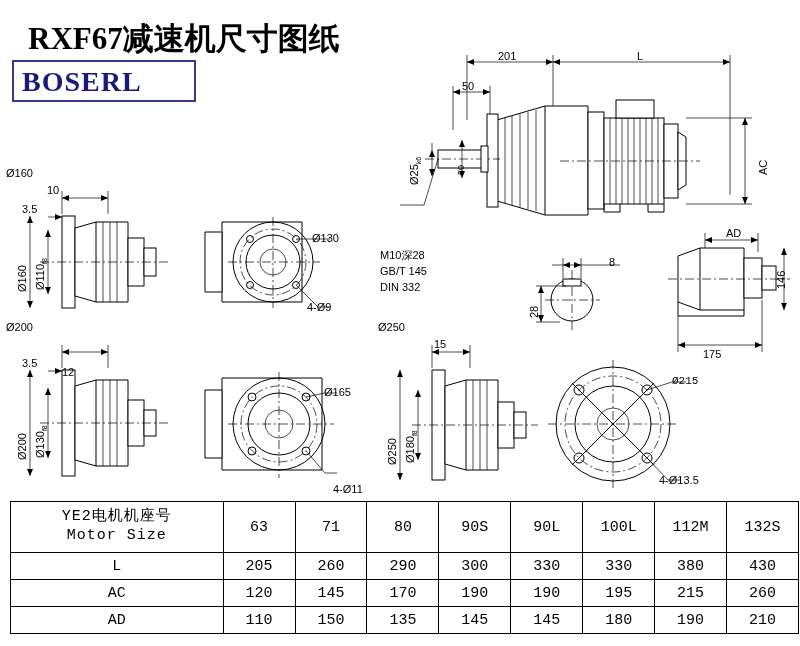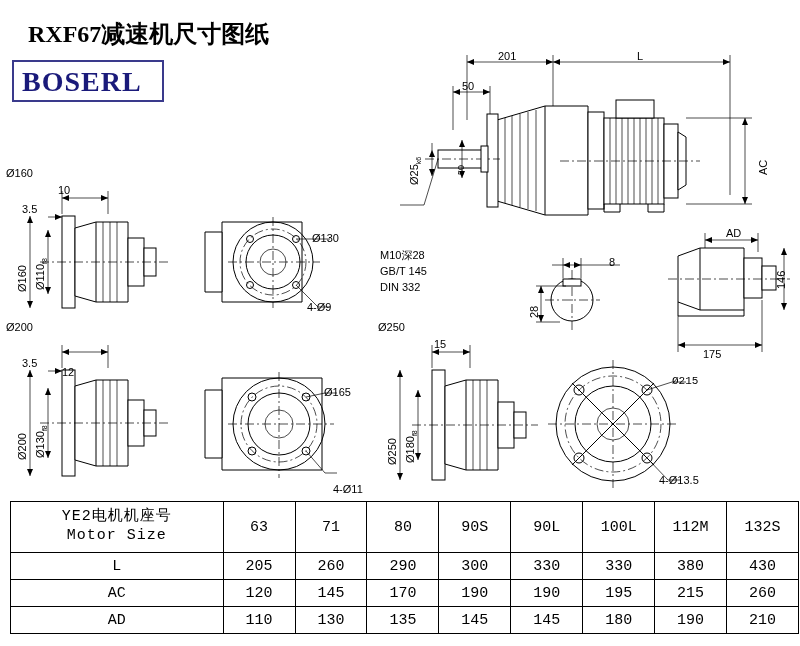--- a/index.html
+++ b/index.html
@@ -18,32 +18,32 @@
   .page {
     position: relative;
     width: 800px;
     height: 646px;
   }
   
   #page-title {
     position: absolute;
     left: 28px;
     top: 18px;
-    font-size: 24px;
+    font-size: 31px;
     font-weight: bold;
     font-family: "Liberation Serif", serif;
     letter-spacing: 0px;
     white-space: nowrap;
   }
   
   #logo-box {
     position: absolute;
     left: 12px;
     top: 60px;
-    width: 152px;
+    width: 184px;
     height: 42px;
     border: 2px solid #3a3a8c;
     box-sizing: border-box;
   }
   #logo-text {
     position: absolute;
     left: 8px;
     top: 4px;
     font-size: 28px;
     font-weight: bold;
@@ -398,21 +398,21 @@
   <div class="lbl" style="left:380px; top:281px;">DIN 332</div>
 
   <div class="lbl" style="left:609px; top:256px;">8</div>
   <div class="lbl vert" style="left:528px; top:318px;">28</div>
 
   <div class="lbl" style="left:726px; top:227px;">AD</div>
   <div class="lbl vert" style="left:775px; top:289px;">146</div>
   <div class="lbl" style="left:703px; top:348px;">175</div>
 
   <div class="lbl" style="left:6px; top:167px;">Ø160</div>
-  <div class="lbl" style="left:58px; top:184px;">10</div>
+  <div class="lbl" style="left:47px; top:184px;">10</div>
   <div class="lbl" style="left:22px; top:203px;">3.5</div>
   <div class="lbl vert" style="left:16px; top:292px;">Ø160</div>
   <div class="lbl vert" style="left:34px; top:290px;"><span>Ø110</span><span class="sub">f8</span></div>
   <div class="lbl" style="left:312px; top:232px;">Ø130</div>
   <div class="lbl" style="left:307px; top:301px;">4-Ø9</div>
 
   <div class="lbl" style="left:6px; top:321px;">Ø200</div>
   <div class="lbl" style="left:62px; top:338px;margin-top:28px;">12</div>
   <div class="lbl" style="left:22px; top:357px;">3.5</div>
   <div class="lbl vert" style="left:16px; top:460px;">Ø200</div>
@@ -461,21 +461,21 @@
         <td class="val">170</td>
         <td class="val">190</td>
         <td class="val">190</td>
         <td class="val">195</td>
         <td class="val">215</td>
         <td class="val">260</td>
       </tr>
       <tr>
         <td class="rowlabel">AD</td>
         <td class="val">110</td>
-        <td class="val">130</td>
+        <td class="val">150</td>
         <td class="val">135</td>
         <td class="val">145</td>
         <td class="val">145</td>
         <td class="val">180</td>
         <td class="val">190</td>
         <td class="val">210</td>
       </tr>
     </tbody>
   </table>
 

